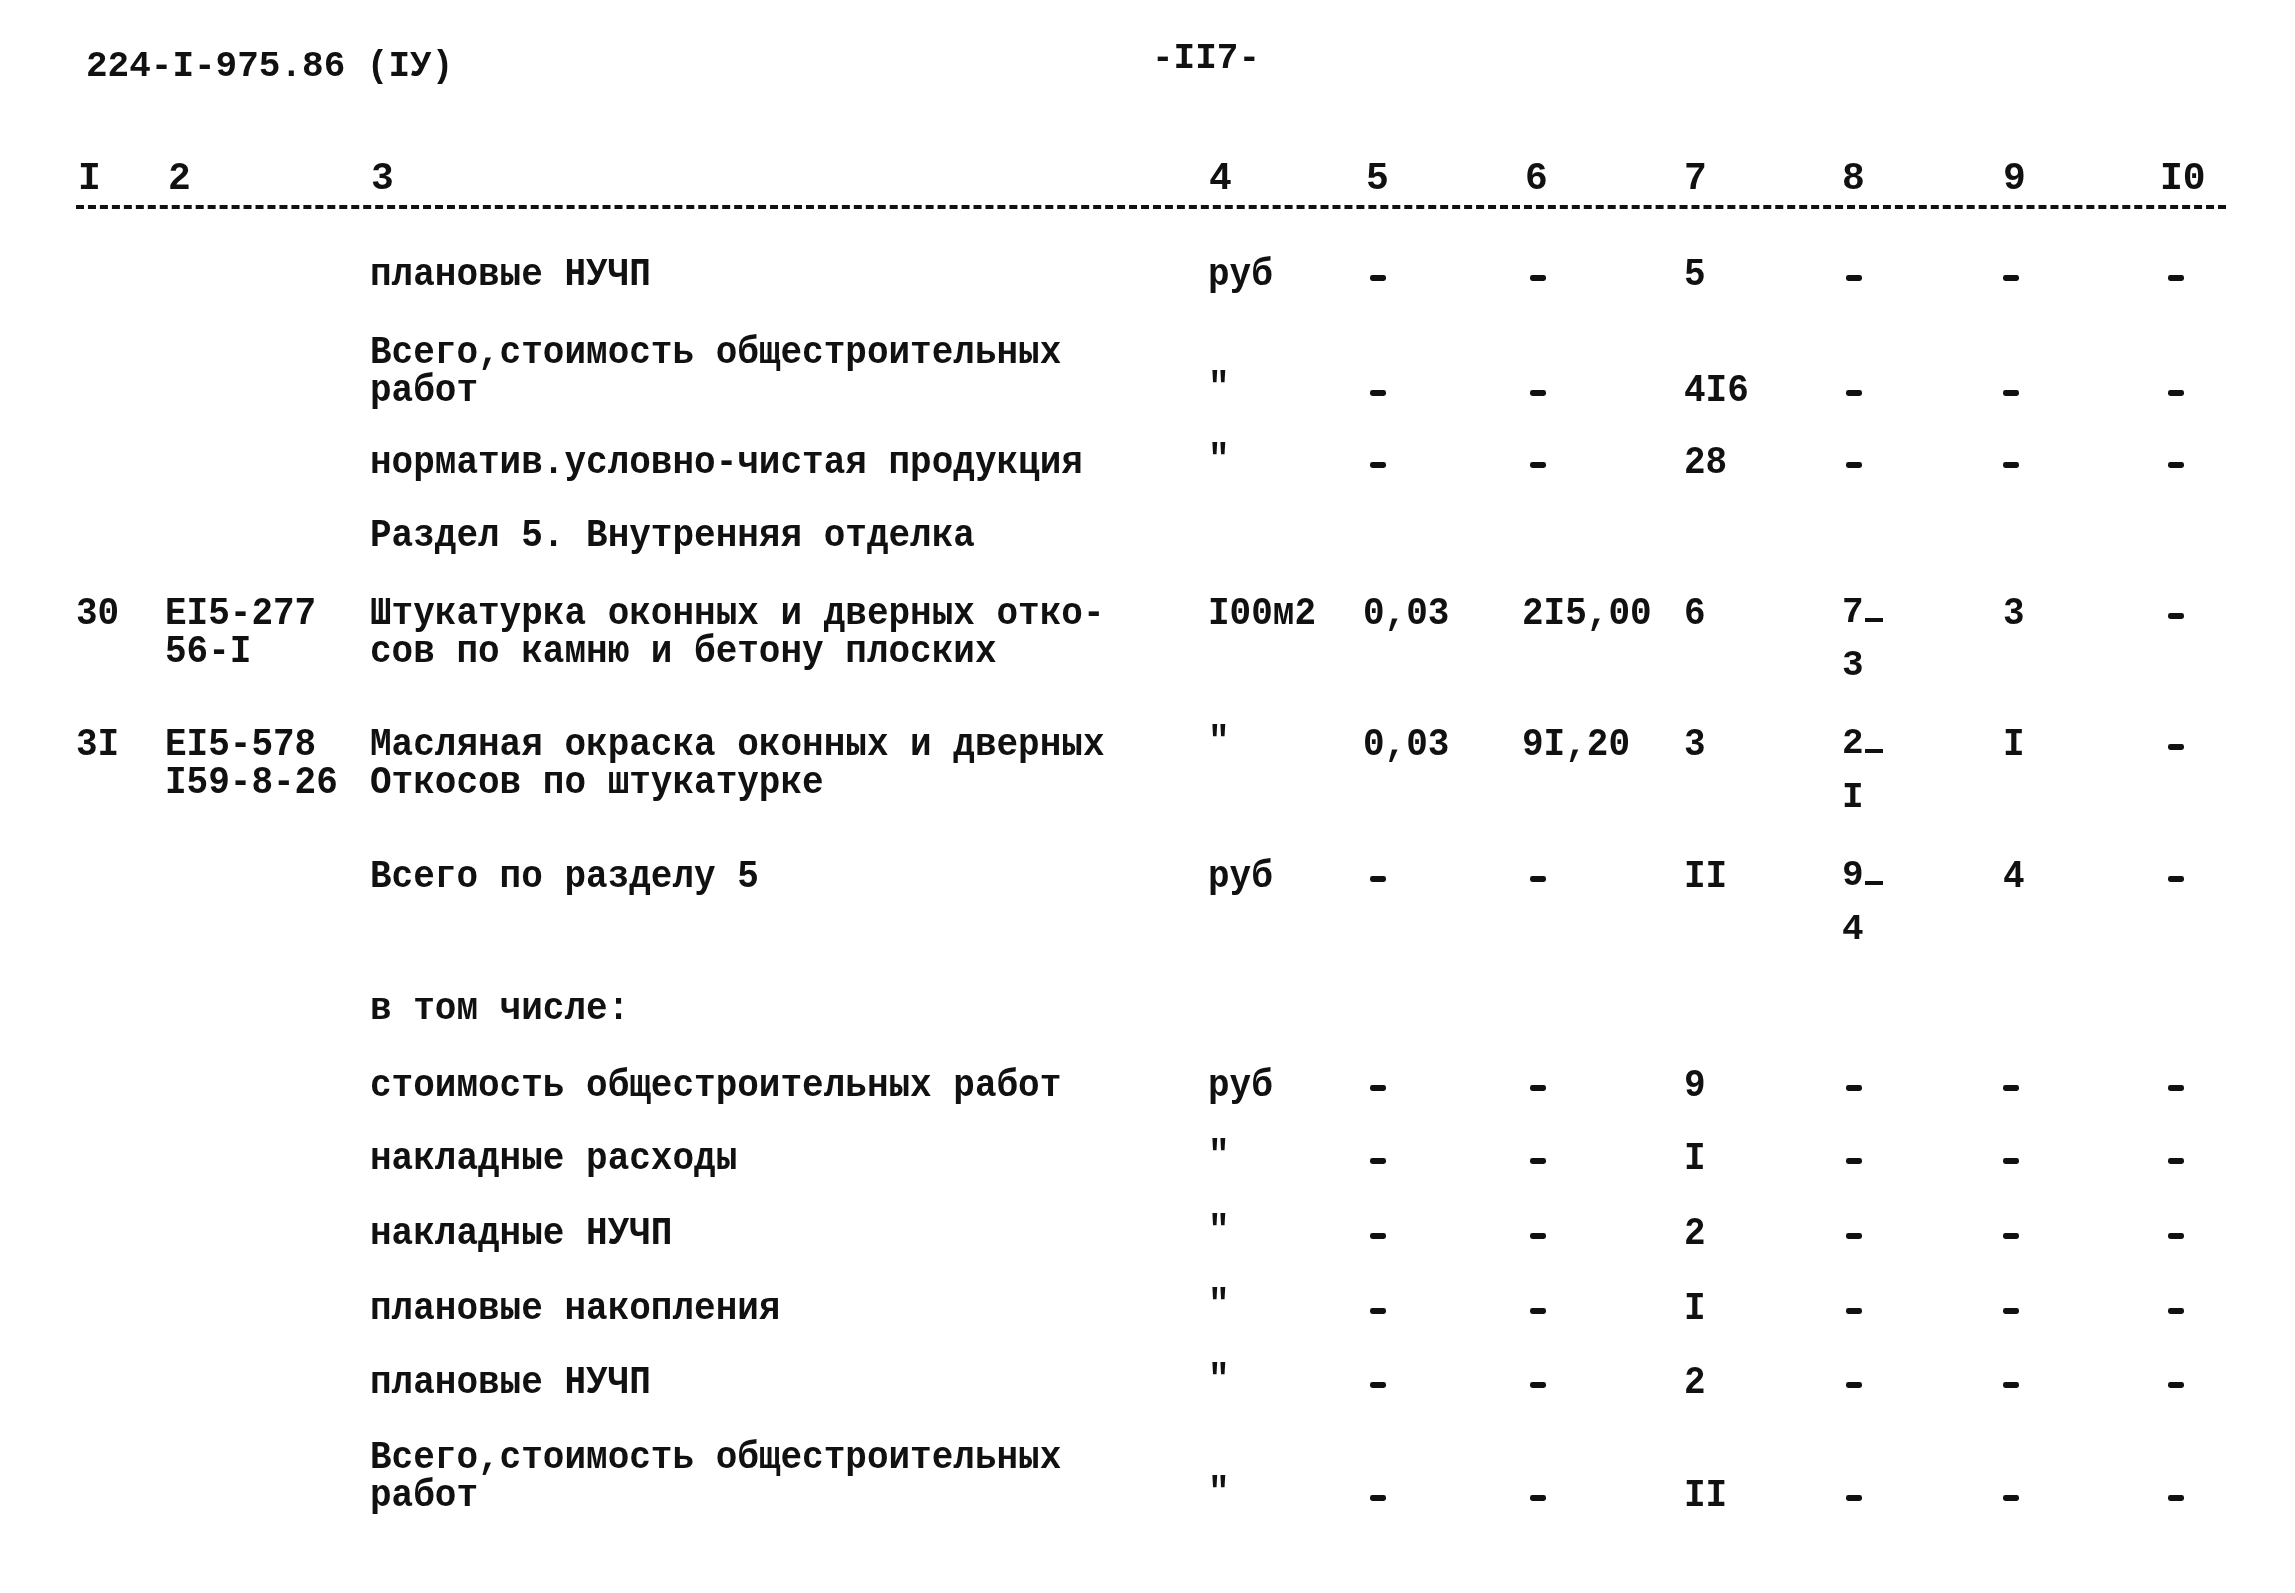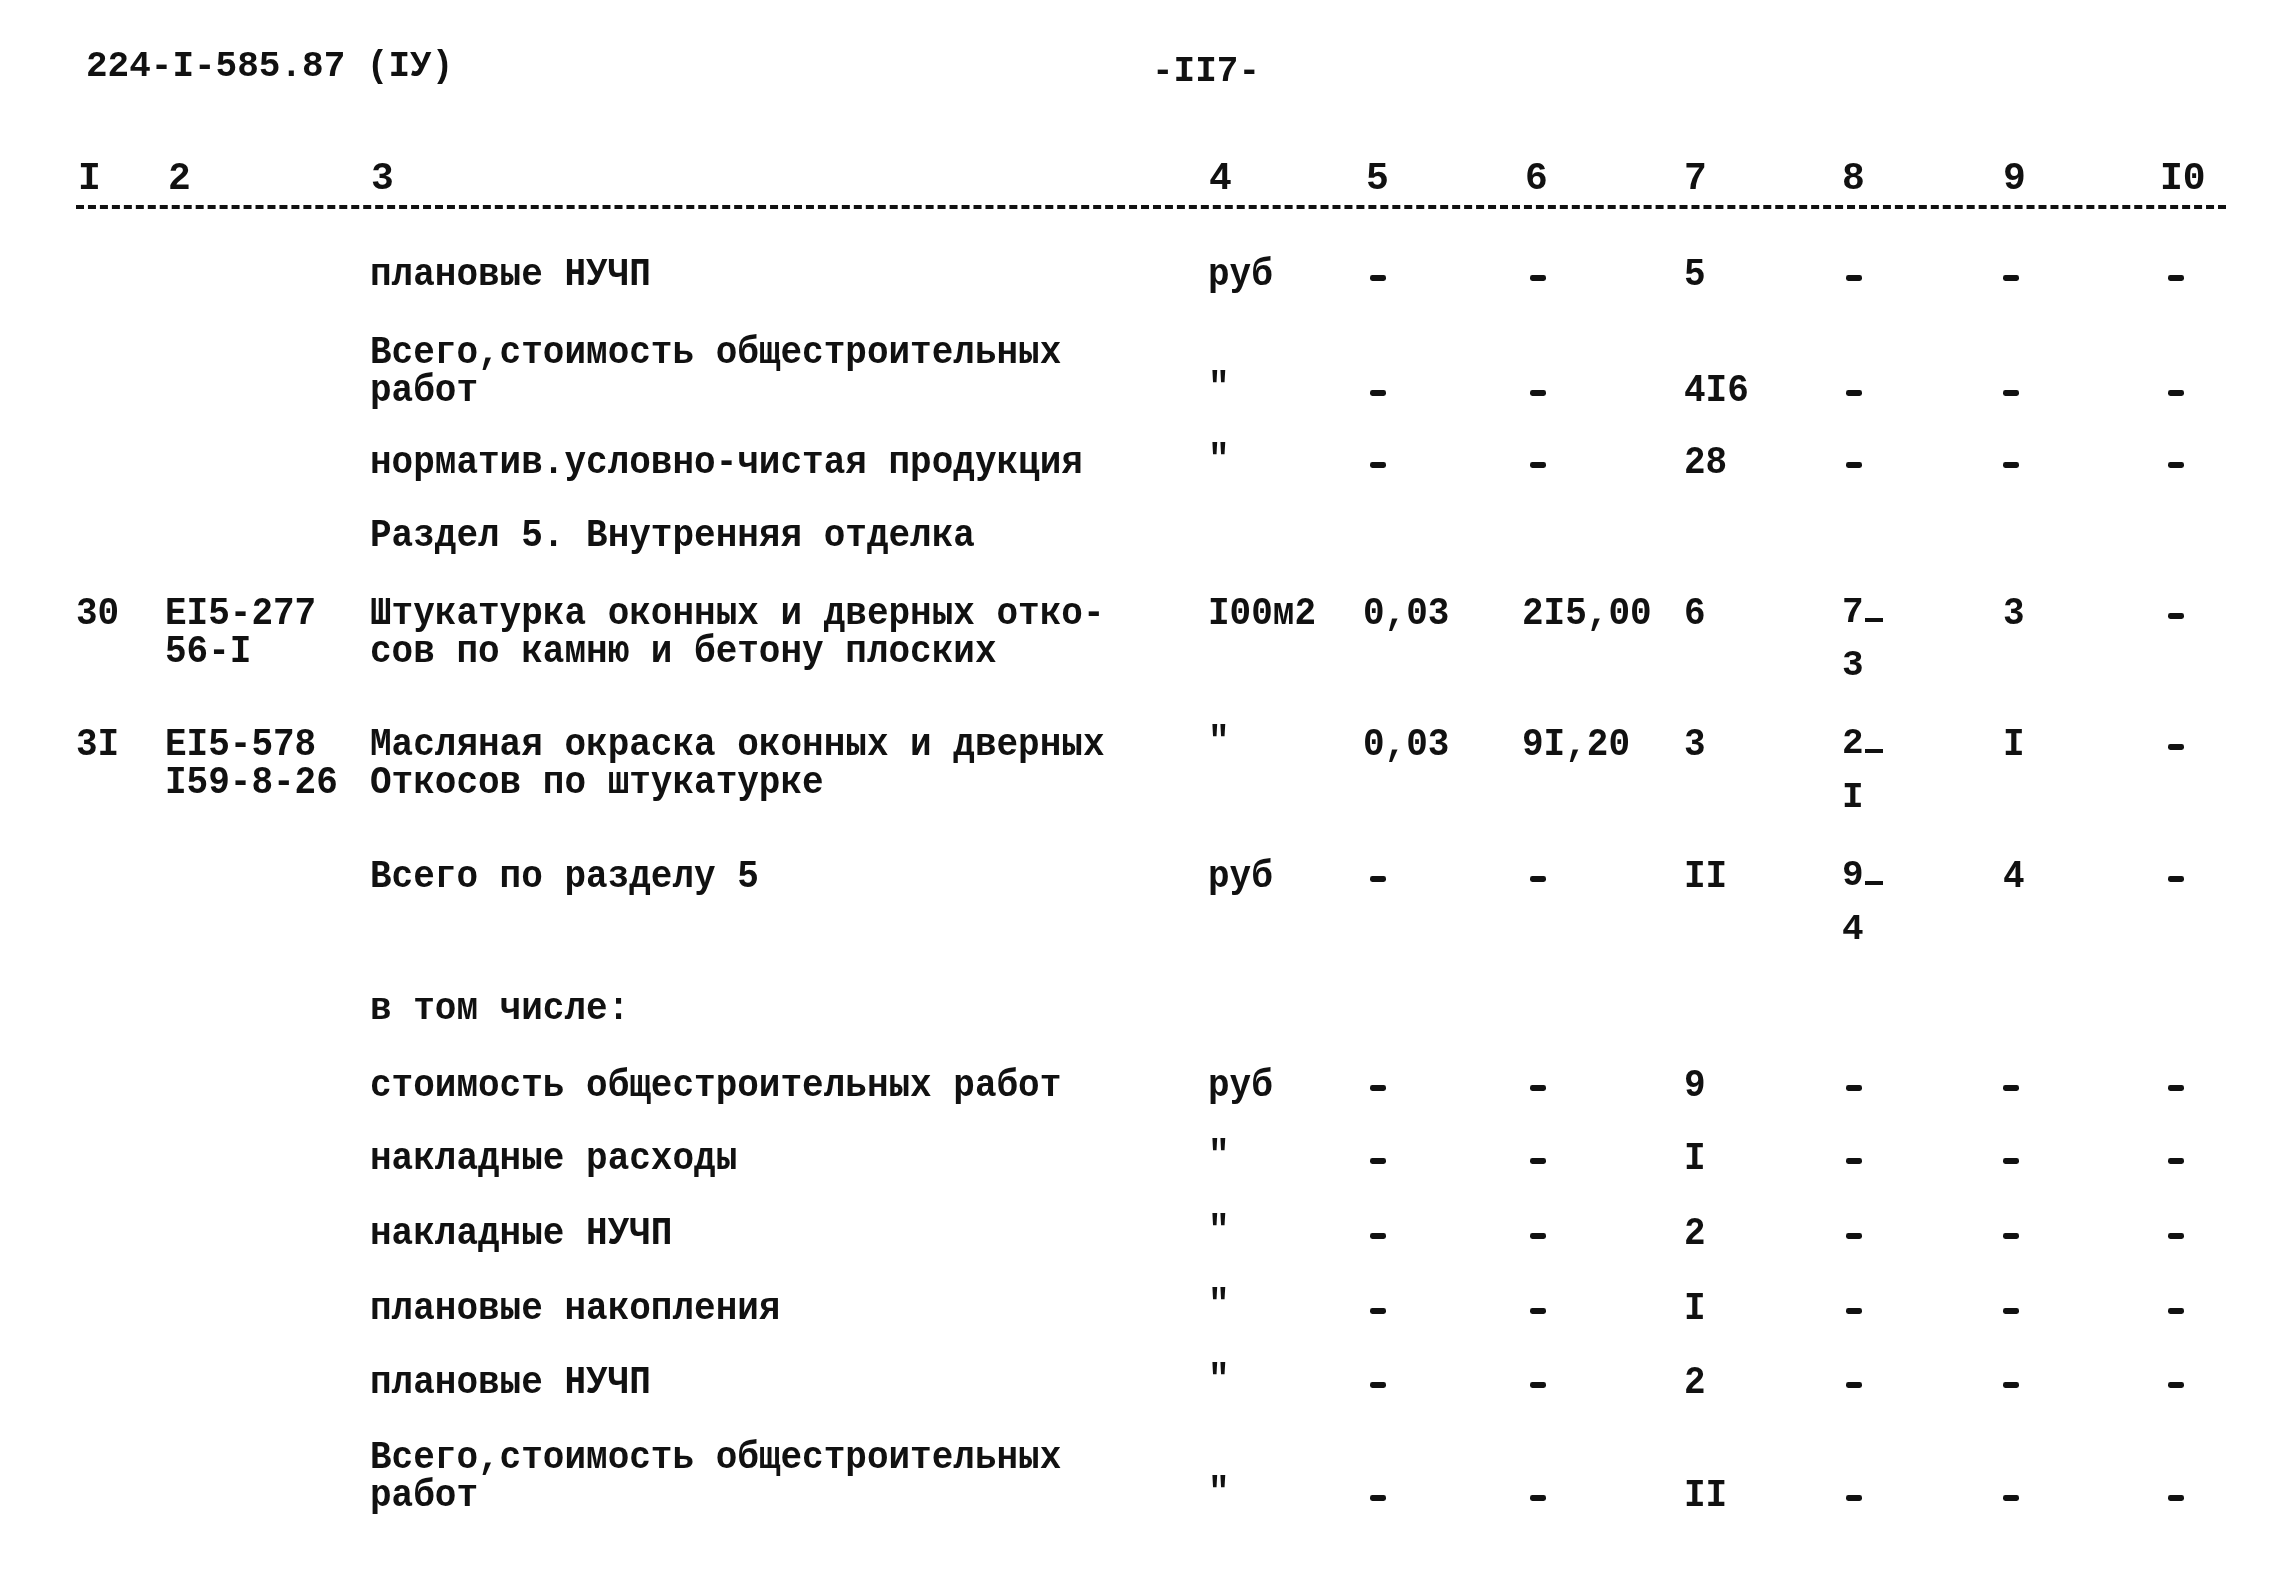--- a/index.html
+++ b/index.html
@@ -11,21 +11,21 @@
       width: 2295px;
       height: 1593px;
       position: relative;
       overflow: hidden;
       font-family: "Liberation Mono", "DejaVu Sans Mono", monospace;
       color: #111111;
     }
     .abs { position: absolute; white-space: nowrap; }
     .txt { font-size: 36px; line-height: 38px; letter-spacing: 0px; font-weight: bold; transform: scaleY(1.08); transform-origin: top left; }
     .doc-code { left: 86px; top: 46px; font-size: 36px; font-weight: bold; }
-    .page-num { left: 1152px; top: 51px; font-size: 36px; font-weight: bold; }
+    .page-num { left: 1152px; top: 38px; font-size: 36px; font-weight: bold; }
     .col-head { top: 157px; font-size: 38px; font-weight: bold; }
     .head-rule {
       position: absolute;
       left: 76px;
       top: 205px;
       width: 2150px;
       height: 0;
       border-top: 4px dashed #111111;
     }
     .dash {
@@ -40,21 +40,21 @@
       font-size: 36px;
       font-weight: bold;
       line-height: 38px;
     }
     .frac-top { text-decoration: underline; text-decoration-thickness: 4px; text-underline-offset: 4.8px; }
     .frac-top::after { content: ""; display: inline-block; width: 17.5px; border-bottom: 4.8px solid #111; margin-left: 1.6px; }
   </style>
 </head>
 <body>
 
-<div class="abs doc-code">224-I-585.87 (IУ)</div>
+<div class="abs doc-code">224-I-975.86 (IУ)</div>
 <div class="abs page-num">-II7-</div>
 
 <div>
   <div class="abs col-head" style="left:78px">I</div>
   <div class="abs col-head" style="left:168px">2</div>
   <div class="abs col-head" style="left:371px">3</div>
   <div class="abs col-head" style="left:1209px">4</div>
   <div class="abs col-head" style="left:1366px">5</div>
   <div class="abs col-head" style="left:1525px">6</div>
   <div class="abs col-head" style="left:1684px">7</div>

